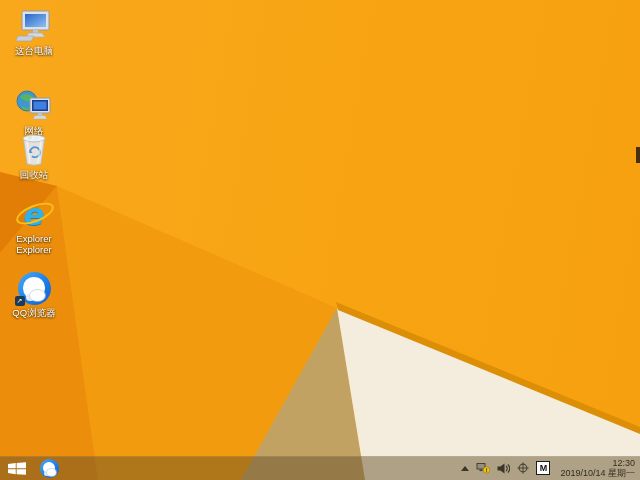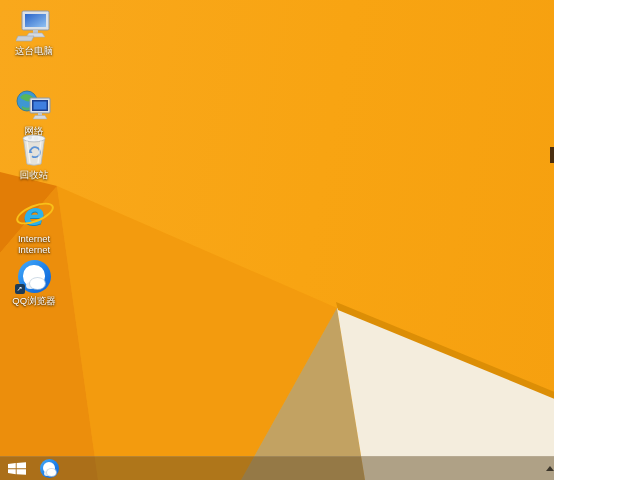--- a/index.html
+++ b/index.html
@@ -1,17 +1,17 @@
 <!DOCTYPE html>
 <html><head>
 <meta charset="utf-8">
 <style>
   html,body{margin:0;padding:0;}
   body{font-family:"Liberation Sans","DejaVu Sans",sans-serif;}
-  .screen{position:relative;width:554px;height:480px;overflow:hidden;background:#F8A513;}
+  .screen{position:relative;width:640px;height:480px;overflow:hidden;background:#F8A513;}
 
   
   .wp{position:absolute;inset:0;pointer-events:none;}
   .wp-base{background:linear-gradient(100deg,#F9A81C 0%,#F8A412 55%,#F6A00F 100%);}
   .wp-mid{background:#F39B0E;clip-path:polygon(57px 186px,337px 308px,241px 480px,98px 480px);}
   .wp-left{background:#EC8E0C;clip-path:polygon(0 253px,57px 186px,98px 480px,0 480px);}
   .wp-darkwedge{background:#E27D06;clip-path:polygon(0 172px,57px 186px,0 253px);}
   .wp-tan{background:#C2A262;clip-path:polygon(337px 308px,365px 480px,241px 480px);}
   .wp-cream{background:#F4EDDD;clip-path:polygon(337px 308px,640px 433px,640px 480px,365px 480px);}
   .wp-gold{background:#DC8E06;clip-path:polygon(336px 302px,640px 427px,640px 434px,338px 310px);}
@@ -127,24 +127,24 @@
         </svg>
       </div>
       <div class="lbl">回收站</div>
     </div>
 
     <div class="dicon" style="top:196px">
       <div class="art">
         <span class="ie-e">e</span>
         <span class="ie-ring"></span>
       </div>
-      <div class="lbl">Internet Internet</div>
-    </div>
-
-    <div class="dicon" style="top:258px">
+      <div class="lbl">Explorer Explorer</div>
+    </div>
+
+    <div class="dicon" style="top:270px">
       <div class="art">
         <div class="qq big">
           <div class="inner"></div>
           <div class="cloud2"></div>
           <div class="cloud1"></div>
           <div class="qq-arrow">↗</div>
         </div>
       </div>
       <div class="lbl">QQ浏览器</div>
     </div>
@@ -194,16 +194,20 @@
         </svg>
       </div>
       <div class="tray-ic">
         <svg width="12" height="12" viewBox="0 0 12 12">
           <circle cx="6" cy="6" r="3.8" fill="none" stroke="#4A4436" stroke-width="1.2"></circle>
           <line x1="6" y1="0.3" x2="6" y2="11.7" stroke="#4A4436" stroke-width="1"></line>
           <line x1="0.3" y1="6" x2="11.7" y2="6" stroke="#4A4436" stroke-width="1"></line>
         </svg>
       </div>
       <div class="tray-ic mbox">M</div>
+      <div class="clock">
+        <span>12:30</span>
+        <span>2019/10/14 星期一</span>
+      </div>
     </div>
   </div>
 
 </div>
 
 </body></html>

